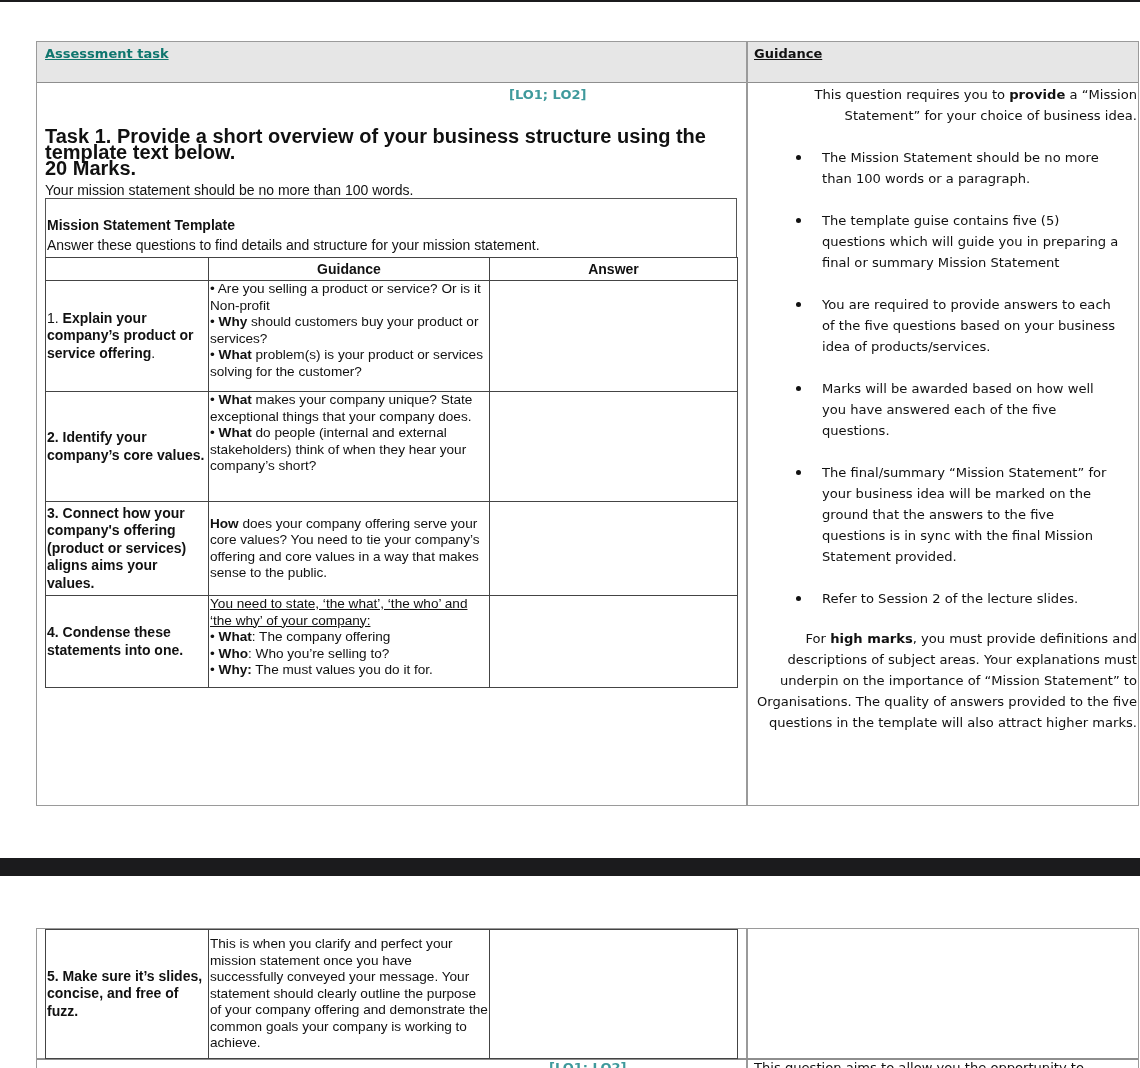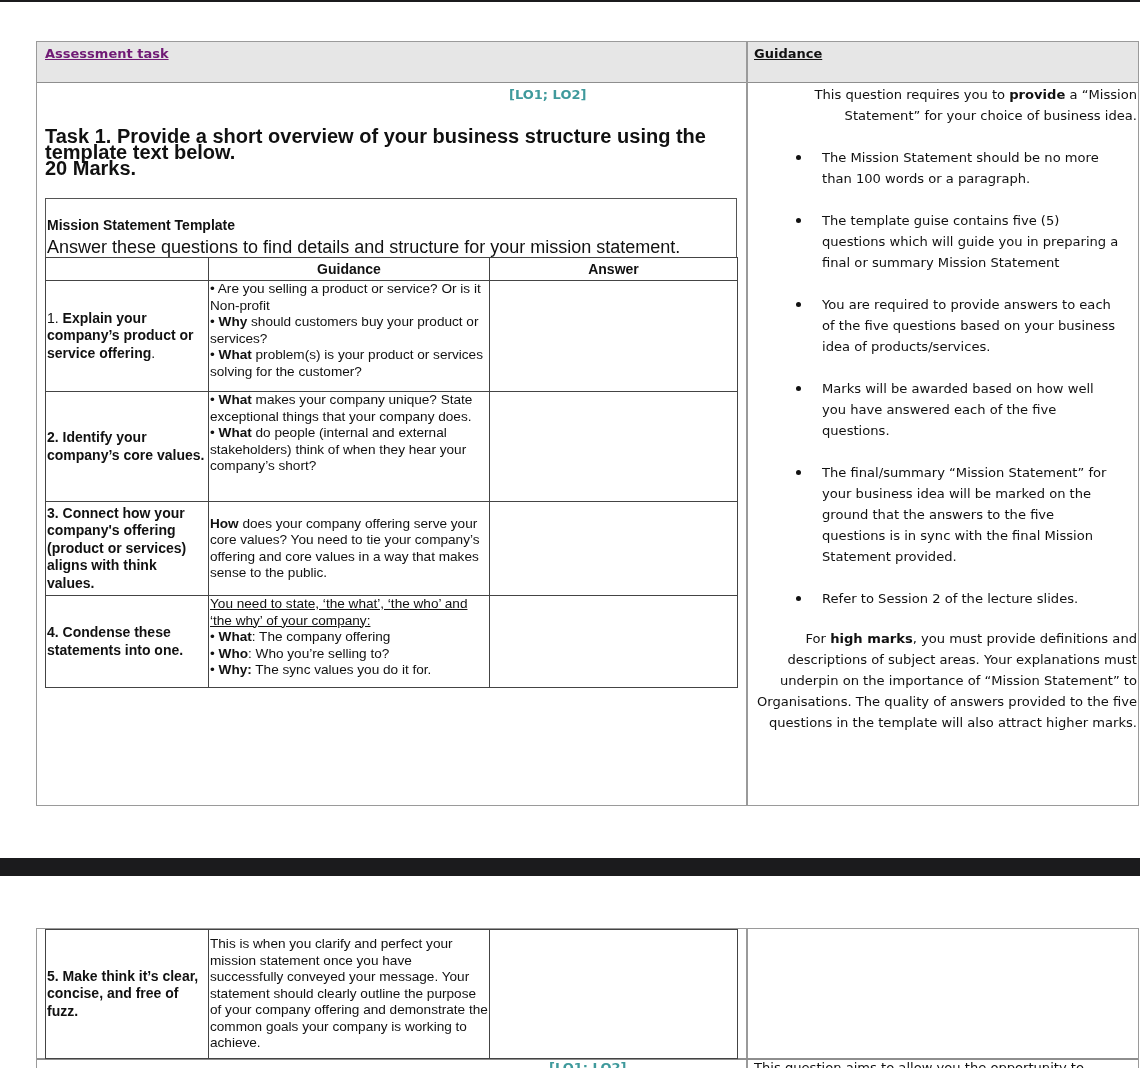--- a/index.html
+++ b/index.html
@@ -6,32 +6,32 @@
     html, body { width: 1140px; height: 1068px; background: #ffffff; overflow: hidden; }
     body { position: relative; font-family: "Liberation Sans", sans-serif; color: #111; }
 
     .top-bar { position: absolute; left: 0; top: 0; width: 1140px; height: 2px; background: #1b1b1d; }
     .mid-bar { position: absolute; left: 0; top: 858px; width: 1140px; height: 18px; background: #1b1b1d; }
 
     
     .outer1 { position: absolute; left: 36px; top: 41px; width: 1103px; height: 765px; border: 1.5px solid #9a9a9a; }
     .hdr-row { position: absolute; left: 0; top: 0; width: 100%; height: 41px; background: #e6e6e6; border-bottom: 1.5px solid #8e8e8e; }
     .col-divider { position: absolute; left: 709px; top: 0; width: 1.5px; height: 100%; background: #9a9a9a; }
-    .hdr-left { position: absolute; left: 8px; top: 4px; font-family: "DejaVu Sans", sans-serif; font-size: 13px; font-weight: bold; text-decoration: underline; color: #701a75; }
+    .hdr-left { position: absolute; left: 8px; top: 4px; font-family: "DejaVu Sans", sans-serif; font-size: 13px; font-weight: bold; text-decoration: underline; color: #0f766e; }
     .hdr-right { position: absolute; left: 717px; top: 4px; font-family: "DejaVu Sans", sans-serif; font-size: 13px; font-weight: bold; text-decoration: underline; color: #111; }
 
     .lo-tag { position: absolute; font-family: "DejaVu Sans", sans-serif; font-size: 13px; font-weight: bold; color: #3f9a9c; }
 
     .task-title { position: absolute; left: 8px; top: 86px; width: 700px; font-size: 20px; font-weight: bold; line-height: 16px; }
     .task-note { position: absolute; left: 8px; top: 140px; font-size: 14px; line-height: 16px; }
 
     
     .tpl-box { position: absolute; left: 8px; top: 156px; width: 692px; height: 60px; border: 1px solid #555; border-bottom: none; }
     .tpl-title { position: absolute; left: 1px; top: 18px; font-size: 14px; font-weight: bold; }
-    .tpl-sub { position: absolute; left: 1px; top: 38px; font-size: 18px; }
+    .tpl-sub { position: absolute; left: 1px; top: 38px; font-size: 14px; }
 
     table.inner { position: absolute; border-collapse: collapse; table-layout: fixed; font-size: 13.6px; line-height: 16.5px; }
     table.inner td, table.inner th { border: 1.3px solid #444; vertical-align: middle; padding: 0 1px; }
     table.inner th { font-weight: bold; text-align: center; height: 23px; font-size: 14px; }
     .q-cell { font-weight: bold; font-size: 14px; line-height: 17.5px; margin-left: 44px; }
     .q-cell .norm { font-weight: normal; }
     .g-cell { vertical-align: top !important; }
     .g-cell b { font-weight: bold; }
     .u { text-decoration: underline; margin-top: 12px; }
 
@@ -57,20 +57,21 @@
   <div class="col-divider"></div>
   <div class="hdr-left">Assessment task</div>
   <div class="hdr-right">Guidance</div>
 
   <div class="lo-tag" style="left:472px; top:45px;">[LO1; LO2]</div>
 
   <div class="task-title">
     <span>Task 1. Provide a short overview of your business structure using the template text below.</span><br>
     <span>20 Marks.</span>
   </div>
+  <div class="task-note">Your mission statement should be no more than 100 words.</div>
 
   <div class="tpl-box">
     <div class="tpl-title">Mission Statement Template</div>
     <div class="tpl-sub">Answer these questions to find details and structure for your mission statement.</div>
   </div>
 
   <table class="inner" style="left:8px; top:215px; width:692px;">
     <colgroup>
         <col style="width:163px">
         <col style="width:281px">
@@ -93,31 +94,31 @@
     </tr>
     <tr style="height:110px;">
       <td class="q-cell"><span>2.</span> <span>Identify your company’s core values.</span></td>
       <td class="g-cell">
         <span>• </span><b>What</b><span> makes your company unique? State exceptional things that your company does.</span><br>
         <span>• </span><b>What</b><span> do people (internal and external stakeholders) think of when they hear your company’s short?</span>
       </td>
       <td></td>
     </tr>
     <tr style="height:94px;">
-      <td class="q-cell"><span>3.</span> <span>Connect how your company's offering (product or services) aligns with think values.</span></td>
+      <td class="q-cell"><span>3.</span> <span>Connect how your company's offering (product or services) aligns aims your values.</span></td>
       <td><b>How</b><span> does your company offering serve your core values? You need to tie your company’s offering and core values in a way that makes sense to the public.</span></td>
       <td></td>
     </tr>
     <tr style="height:92px;">
       <td class="q-cell"><span>4.</span> <span>Condense these statements into one.</span></td>
       <td class="g-cell">
         <span class="u">You need to state, ‘the what’, ‘the who’ and ‘the why’ of your company:</span><br>
         <span>• </span><b>What</b><span>: The company offering</span><br>
         <span>• </span><b>Who</b><span>: Who you’re selling to?</span><br>
-        <span>• </span><b>Why:</b><span> The sync values you do it for.</span>
+        <span>• </span><b>Why:</b><span> The must values you do it for.</span>
       </td>
       <td></td>
     </tr>
   </tbody>
     </table>
 
   <div class="guide">
     <p><span>This question requires you to </span><b>provide</b><span> a “Mission Statement” for your choice of business idea.</span></p>
     <ul>
       <li style="margin-top:21px;"><span class="dot"></span><span>The Mission Statement should be no more than 100 words or a paragraph.</span></li>
@@ -137,21 +138,21 @@
   <div class="col-divider"></div>
   <div class="row-sep"></div>
   <table class="inner" style="left:8px; top:0px; width:692px;">
     <colgroup>
         <col style="width:163px">
         <col style="width:281px">
         <col style="width:248px">
       </colgroup>
     <tbody>
         <tr style="height:129px;">
-      <td class="q-cell"><span>5.</span> <span>Make think it’s clear, concise, and free of fuzz.</span></td>
+      <td class="q-cell"><span>5.</span> <span>Make sure it’s slides, concise, and free of fuzz.</span></td>
       <td>This is when you clarify and perfect your mission statement once you have successfully conveyed your message. Your statement should clearly outline the purpose of your company offering and demonstrate the common goals your company is working to achieve.</td>
       <td></td>
     </tr>
   </tbody>
     </table>
   <div class="lo-tag" style="left:512px; top:131px;">[LO1; LO2]</div>
   <div style="position:absolute; left:717px; top:131px; font-family:'DejaVu Sans',sans-serif; font-size:13.1px; white-space:nowrap;">This question aims to allow you the opportunity to</div>
 </div>
 
 </body></html>

